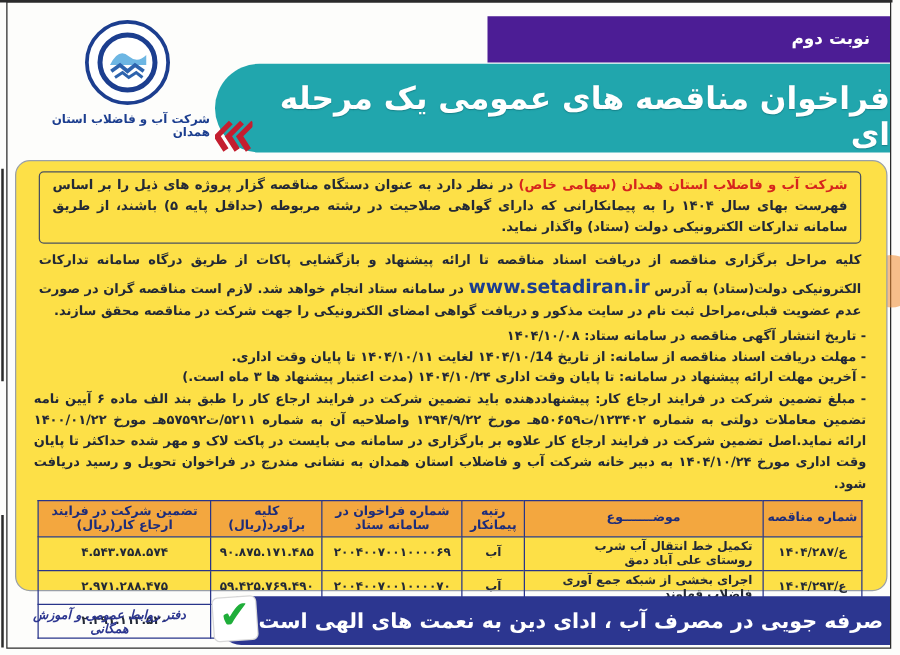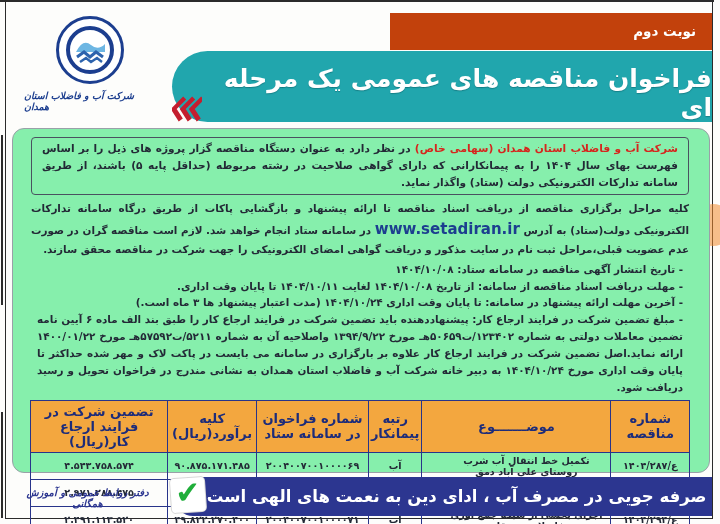--- a/index.html
+++ b/index.html
@@ -6,50 +6,50 @@
   body{width:720px;height:524px;position:relative;background:#fdfdfb;overflow:hidden;
        font-family:"DejaVu Sans",sans-serif;-webkit-font-smoothing:antialiased;}
   .abs{position:absolute;}
   
   #frame{left:5px;top:1px;width:706px;height:516px;border:1.6px solid #2b2b2b;pointer-events:none;}
   #rule-top{left:0;top:0;width:714px;height:2px;background:#2b2b2b;}
   #rule-left-a{left:1px;top:135px;width:2px;height:170px;background:#2b2b2b;}
   #rule-left-b{left:1px;top:412px;width:2px;height:106px;background:#2b2b2b;}
 
   
-  #note-bar{left:390px;top:13px;width:322px;height:37px;background:#c2410c;color:#fff;
+  #note-bar{left:390px;top:13px;width:322px;height:37px;background:#4c1d95;color:#fff;
             font-size:13.5px;font-weight:700;line-height:37px;text-align:right;padding-right:16px;box-sizing:border-box;direction:rtl;}
   #teal-band{left:172px;top:51px;width:540px;height:71px;background:#21a6ad;
              border-radius:36px 0 0 36px;display:flex;align-items:flex-end;justify-content:center;gap:12px;}
   #ad-title{color:#ffffff;font-size:25px;font-weight:700;letter-spacing:-0.5px;direction:rtl;text-shadow:0 1px 1px rgba(0,60,70,.35);}
   
-  #logo{left:24px;top:16px;width:132px;text-align:left;font-style:italic;}
+  #logo{left:36px;top:16px;width:132px;text-align:right;}
   .logo-ring{width:62px;height:62px;margin:0 auto;border:3px solid #1c3e8f;border-radius:50%;
              display:flex;align-items:center;justify-content:center;background:#fff;}
   .logo-ring-inner{width:48px;height:48px;border:4px solid #1c3e8f;border-radius:50%;background:#fff;
                    display:flex;align-items:center;justify-content:center;box-sizing:border-box;}
   #logo-caption{margin-top:6px;font-size:9.5px;font-weight:700;color:#1c3e8f;direction:rtl;}
 
   
   #content{left:12px;top:128px;width:698px;height:345px;border:1.5px solid #9aa0a8;border-radius:12px;
-           background:#86efac;box-sizing:border-box;direction:rtl;color:#232936;padding:5px 14px 0 12px;}
+           background:#fde047;box-sizing:border-box;direction:rtl;color:#232936;padding:5px 14px 0 12px;}
   #p1-box{border:1.3px solid #4a5160;border-radius:4px;margin:3px 6px 5px 6px;padding:2px 10px 3px 10px;
           font-size:10.6px;font-weight:700;line-height:1.62;text-align:justify;}
   .red-text{color:#d6251d;}
   .para{margin:0 6px 3px 6px;font-size:10.4px;font-weight:700;line-height:1.6;text-align:justify;}
-  .bullet{margin:0 12px;font-size:10.4px;font-weight:700;line-height:1.62;}
+  .bullet{margin:0 2px;font-size:10.4px;font-weight:700;line-height:1.62;}
   .bullet.just{text-align:justify;}
   .url{color:#1c3e8f;font-weight:700;direction:ltr;unicode-bidi:embed;font-size:15px;}
 
   
   table{width:calc(100% - 10px);margin:4px auto 5px auto;border-collapse:collapse;direction:rtl;}
   th,td{border:1.3px solid #28348a;}
-  th{background:#f3a73f;color:#1d2c7a;font-size:13px;font-weight:700;padding:3px 2px;height:15px;}
+  th{background:#f3a73f;color:#1d2c7a;font-size:10px;font-weight:700;padding:3px 2px;height:15px;}
   td{font-size:9.6px;font-weight:700;text-align:center;padding:2px 3px;height:17px;color:#232936;margin-left:44px;}
-  td.subject{padding-right:8px;padding-left:28px;}
+  td.subject{text-align:right;padding-right:8px;padding-left:28px;}
   .c0{width:12%;}.c1{width:29%;}.c2{width:7.5%;}.c3{width:17%;}.c4{width:13.5%;}.c5{width:21%;}
 
   
   #footer-bar{left:175px;top:477px;width:537px;height:39px;background:#2c3690;border-radius:18px 0 0 18px;
               display:flex;align-items:center;justify-content:center;}
   #footer-slogan{color:#fff;font-size:16.5px;font-weight:700;direction:rtl;padding-left:20px;}
   #check-box{left:-4px;top:1px;width:34px;height:34px;background:#fff;border-radius:4px;
              display:flex;align-items:center;justify-content:center;transform:rotate(-4deg);
              box-shadow:0 0 0 1px #d8d8d8;}
   #check-glyph{color:#1fae3a;font-size:30px;font-weight:700;line-height:1;margin-top:-4px;}
@@ -112,21 +112,21 @@
 
   <div id="p1-box">
     <span class="red-text">شرکت آب و فاضلاب استان همدان (سهامی خاص)</span><span> در نظر دارد به عنوان دستگاه مناقصه گزار پروژه های ذیل را بر اساس فهرست بهای سال ۱۴۰۴ را به پیمانکارانی که دارای گواهی صلاحیت در رشته مربوطه (حداقل پایه ۵) باشند، از طریق سامانه تدارکات الکترونیکی دولت (ستاد) واگذار نماید.</span>
   </div>
 
   <div class="para">
     <span>کلیه مراحل برگزاری مناقصه از دریافت اسناد مناقصه تا ارائه پیشنهاد و بازگشایی پاکات از طریق درگاه سامانه تدارکات الکترونیکی دولت(ستاد) به آدرس </span><span class="url">www.setadiran.ir</span><span> در سامانه ستاد انجام خواهد شد. لازم است مناقصه گران در صورت عدم عضویت قبلی،مراحل ثبت نام در سایت مذکور و دریافت گواهی امضای الکترونیکی را جهت شرکت در مناقصه محقق سازند.</span>
   </div>
 
   <div class="bullet">- تاریخ انتشار آگهی مناقصه در سامانه ستاد: ۱۴۰۴/۱۰/۰۸</div>
-  <div class="bullet">- مهلت دریافت اسناد مناقصه از سامانه: از تاریخ ۱۴۰۴/۱۰/۰۸ لغایت ۱۴۰۴/۱۰/۱۱ تا پایان وقت اداری.</div>
+  <div class="bullet">- مهلت دریافت اسناد مناقصه از سامانه: از تاریخ ۱۴۰۴/۱۰/14 لغایت ۱۴۰۴/۱۰/۱۱ تا پایان وقت اداری.</div>
   <div class="bullet">- آخرین مهلت ارائه پیشنهاد در سامانه: تا پایان وقت اداری ۱۴۰۴/۱۰/۲۴ (مدت اعتبار پیشنهاد ها ۳ ماه است.)</div>
   <div class="bullet just">- مبلغ تضمین شرکت در فرایند ارجاع کار: پیشنهاددهنده باید تضمین شرکت در فرایند ارجاع کار را طبق بند الف ماده ۶ آیین نامه تضمین معاملات دولتی به شماره ۱۲۳۴۰۲/ت۵۰۶۵۹هـ مورخ ۱۳۹۴/۹/۲۲ واصلاحیه آن به شماره ۵۲۱۱/ت۵۷۵۹۲هـ مورخ ۱۴۰۰/۰۱/۲۲ ارائه نماید.اصل تضمین شرکت در فرایند ارجاع کار علاوه بر بارگزاری در سامانه می بایست در پاکت لاک و مهر شده حداکثر تا پایان وقت اداری مورخ ۱۴۰۴/۱۰/۲۴ به دبیر خانه شرکت آب و فاضلاب استان همدان به نشانی مندرج در فراخوان تحویل و رسید دریافت شود.</div>
 
   <table>
     <colgroup>
         <col class="c0">
         <col class="c1">
         <col class="c2">
         <col class="c3">
         <col class="c4">

